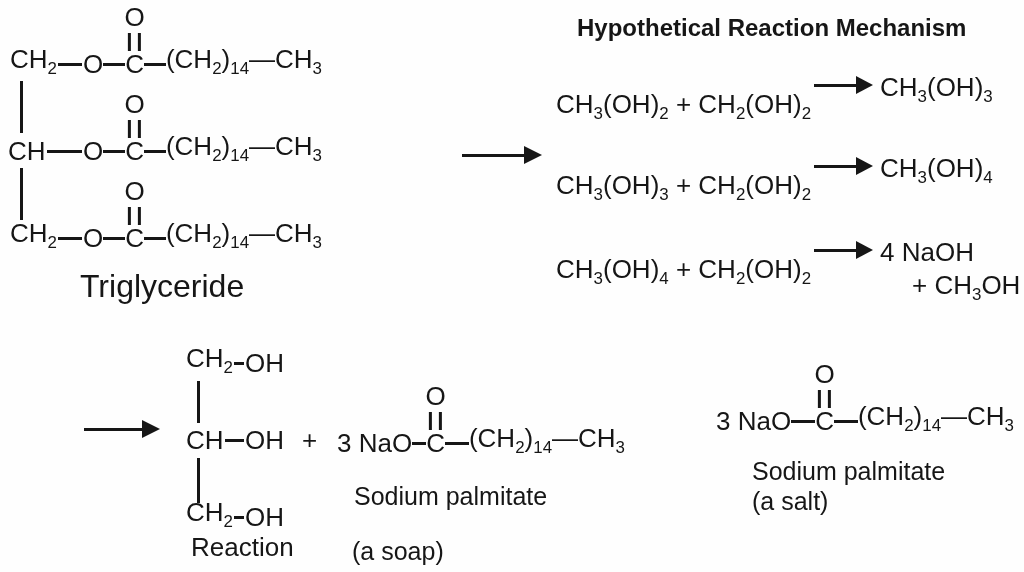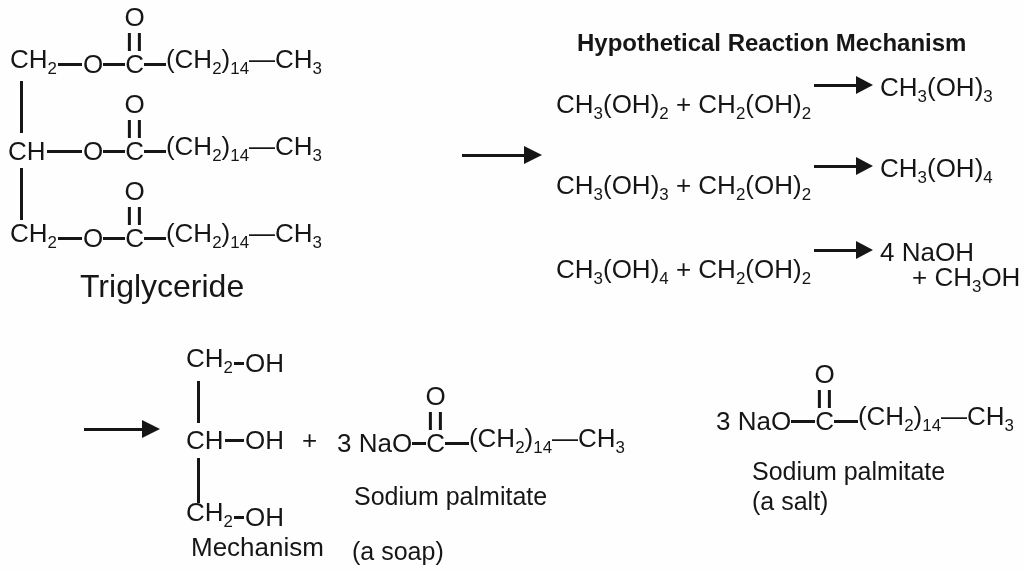--- a/index.html
+++ b/index.html
@@ -79,21 +79,21 @@
   .step{position:absolute;left:556px;width:470px;height:70px;}
   .step .lhs{position:absolute;left:0;top:0;margin-top:17px;}
   .step .s-line{position:absolute;left:258px;top:13px;width:44px;height:3px;background:var(--ink);}
   .step .s-head{
     position:absolute;left:300px;top:5px;width:0;height:0;
     border-left:17px solid var(--ink);
     border-top:9px solid transparent;
     border-bottom:9px solid transparent;
   }
   .step .rhs{position:absolute;left:324px;top:0;}
-  .step .rhs2{position:absolute;left:356px;top:25px;}
+  .step .rhs2{position:absolute;left:356px;top:33px;}
 
   .lbl{position:absolute;font-size:25px;line-height:30px;white-space:nowrap;}
 </style>
 </head>
 <body>
 
 <div class="page">
 
   <section class="layer">
 
@@ -150,21 +150,21 @@
 
     <span class="lbl" style="left:80px;top:271px;font-size:32px;">Triglyceride</span>
   </section>
 
   <div class="arrow" style="left:462px;top:146px;width:84px;">
     <div class="line" style="width:64px;"></div>
     <div class="head" style="left:62px;"></div>
   </div>
 
   <section class="layer">
-    <span class="mech-title" style="left:577px;top:28px;text-align:center;">Hypothetical Reaction Mechanism</span>
+    <span class="mech-title" style="left:577px;top:13px;text-align:center;">Hypothetical Reaction Mechanism</span>
 
     <div class="step" style="top:71px;">
       <span class="f lhs">CH<sub>3</sub>(OH)<sub>2</sub> + CH<sub>2</sub>(OH)<sub>2</sub></span>
       <div class="s-line"></div>
       <div class="s-head"></div>
       <span class="f rhs">CH<sub>3</sub>(OH)<sub>3</sub></span>
     </div>
 
     <div class="step" style="top:152px;">
       <span class="f lhs">CH<sub>3</sub>(OH)<sub>3</sub> + CH<sub>2</sub>(OH)<sub>2</sub></span>
@@ -198,21 +198,21 @@
       <span class="f">CH</span>
       <div class="bond grow"></div>
       <span class="f">OH</span>
     </div>
     <div class="vline" style="left:197px;top:458px;height:45px;"></div>
     <div class="chem-line" style="left:186px;top:501px;width:98px;height:32px;">
       <span class="f">CH<sub>2</sub></span>
       <div class="bond grow"></div>
       <span class="f">OH</span>
     </div>
-    <span class="lbl" style="left:191px;top:532px;font-size:26px;">Mechanism</span>
+    <span class="lbl" style="left:191px;top:532px;font-size:26px;">Reaction</span>
   </section>
 
   <span class="f abs" style="left:302px;top:424px;">+</span>
 
   <section class="layer">
     <div class="chem-line" style="left:337px;top:426px;">
       <span class="f">3 NaO</span>
       <div class="bond w14"></div>
       <span class="f cwrap">
         <span>C</span>

